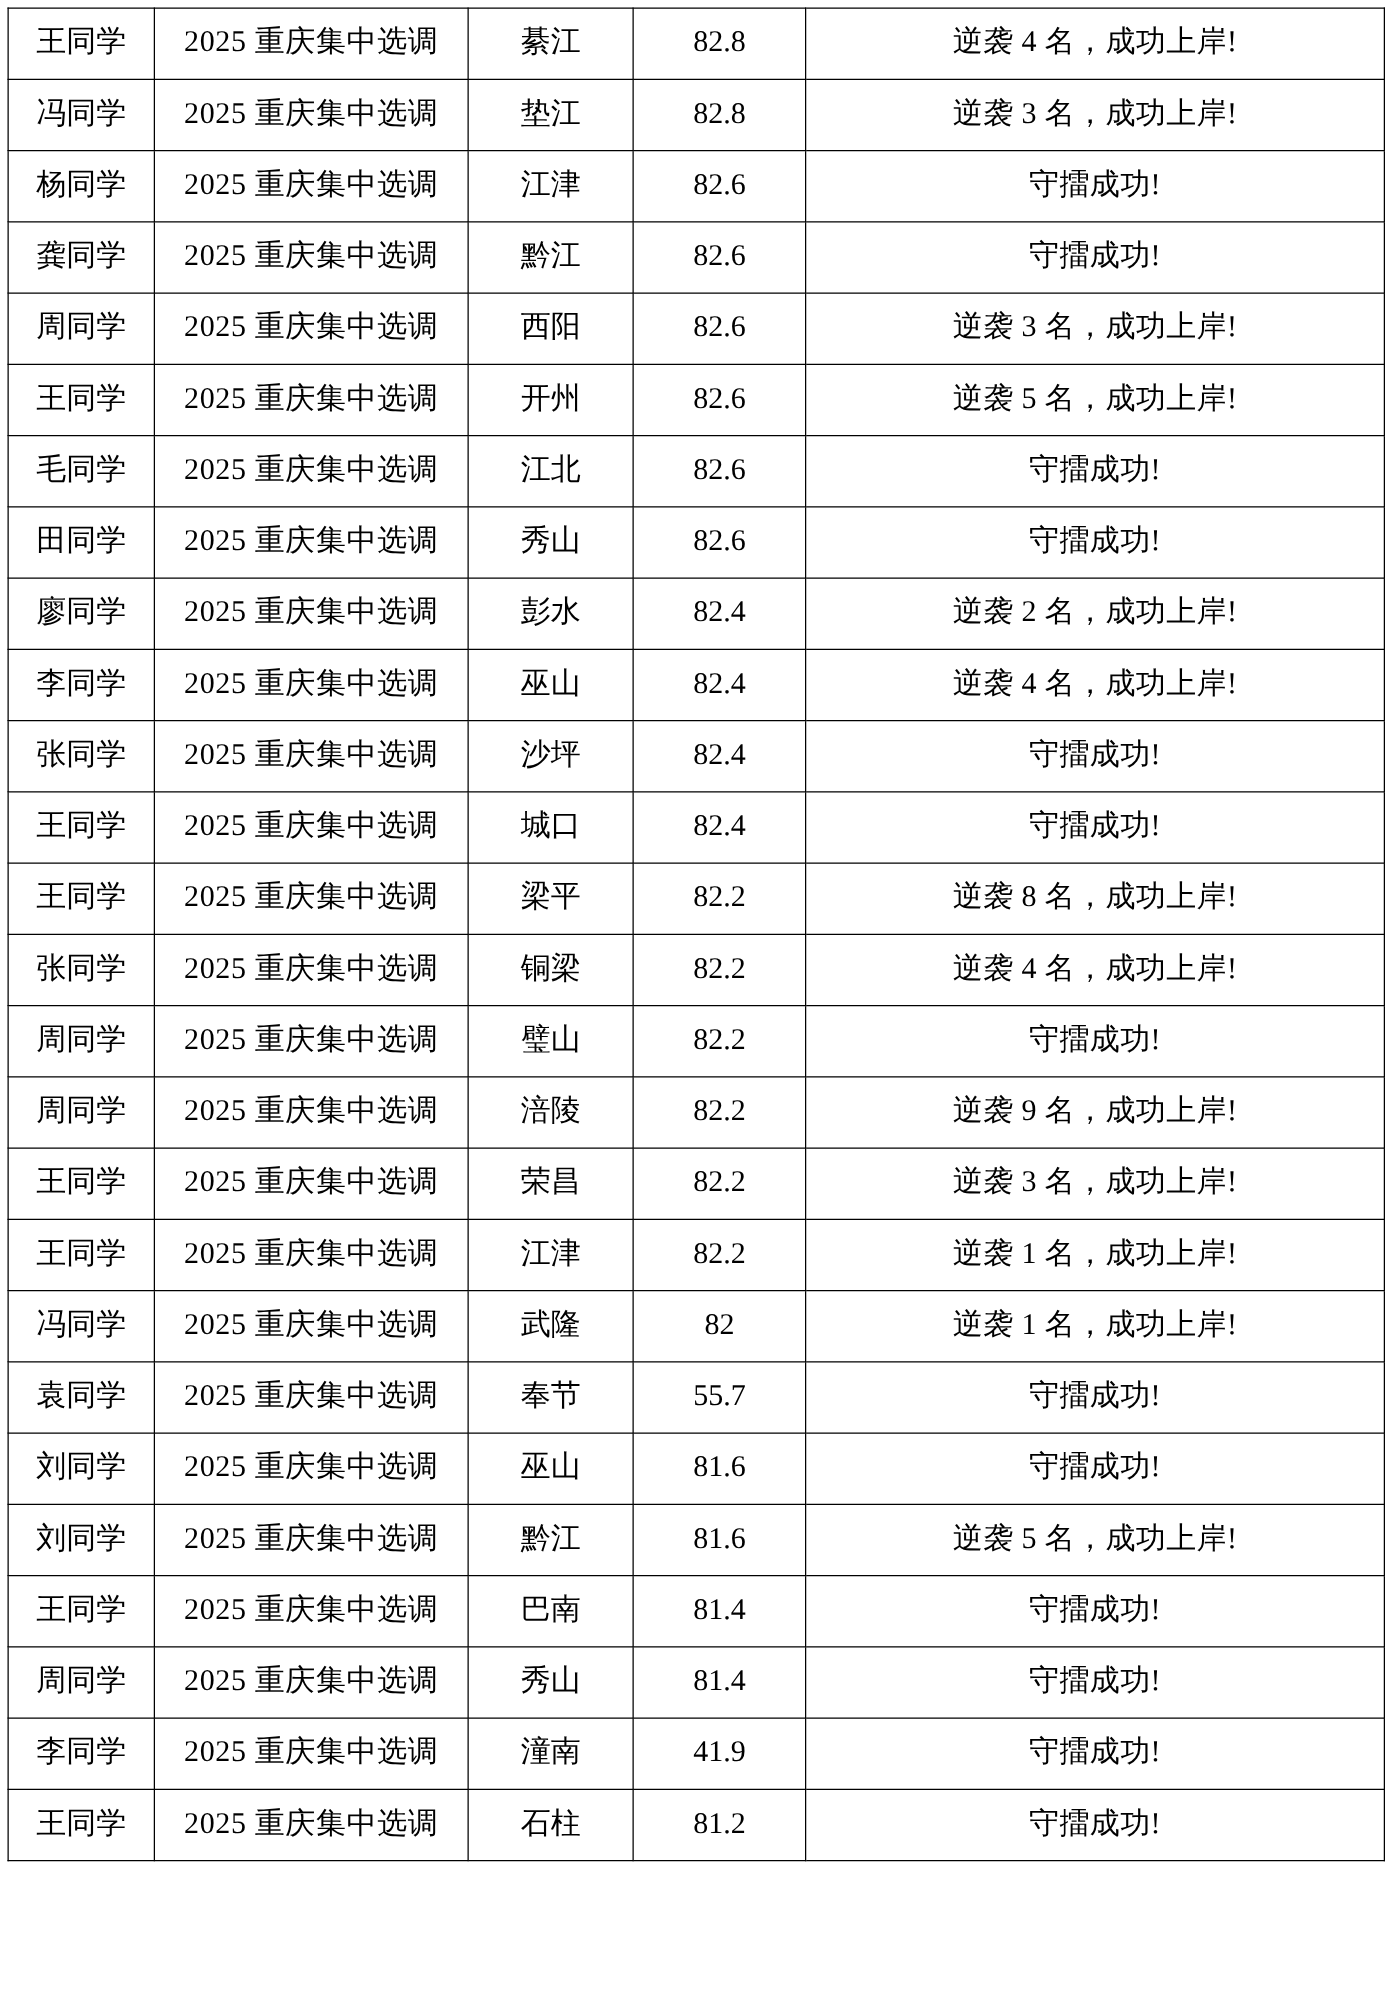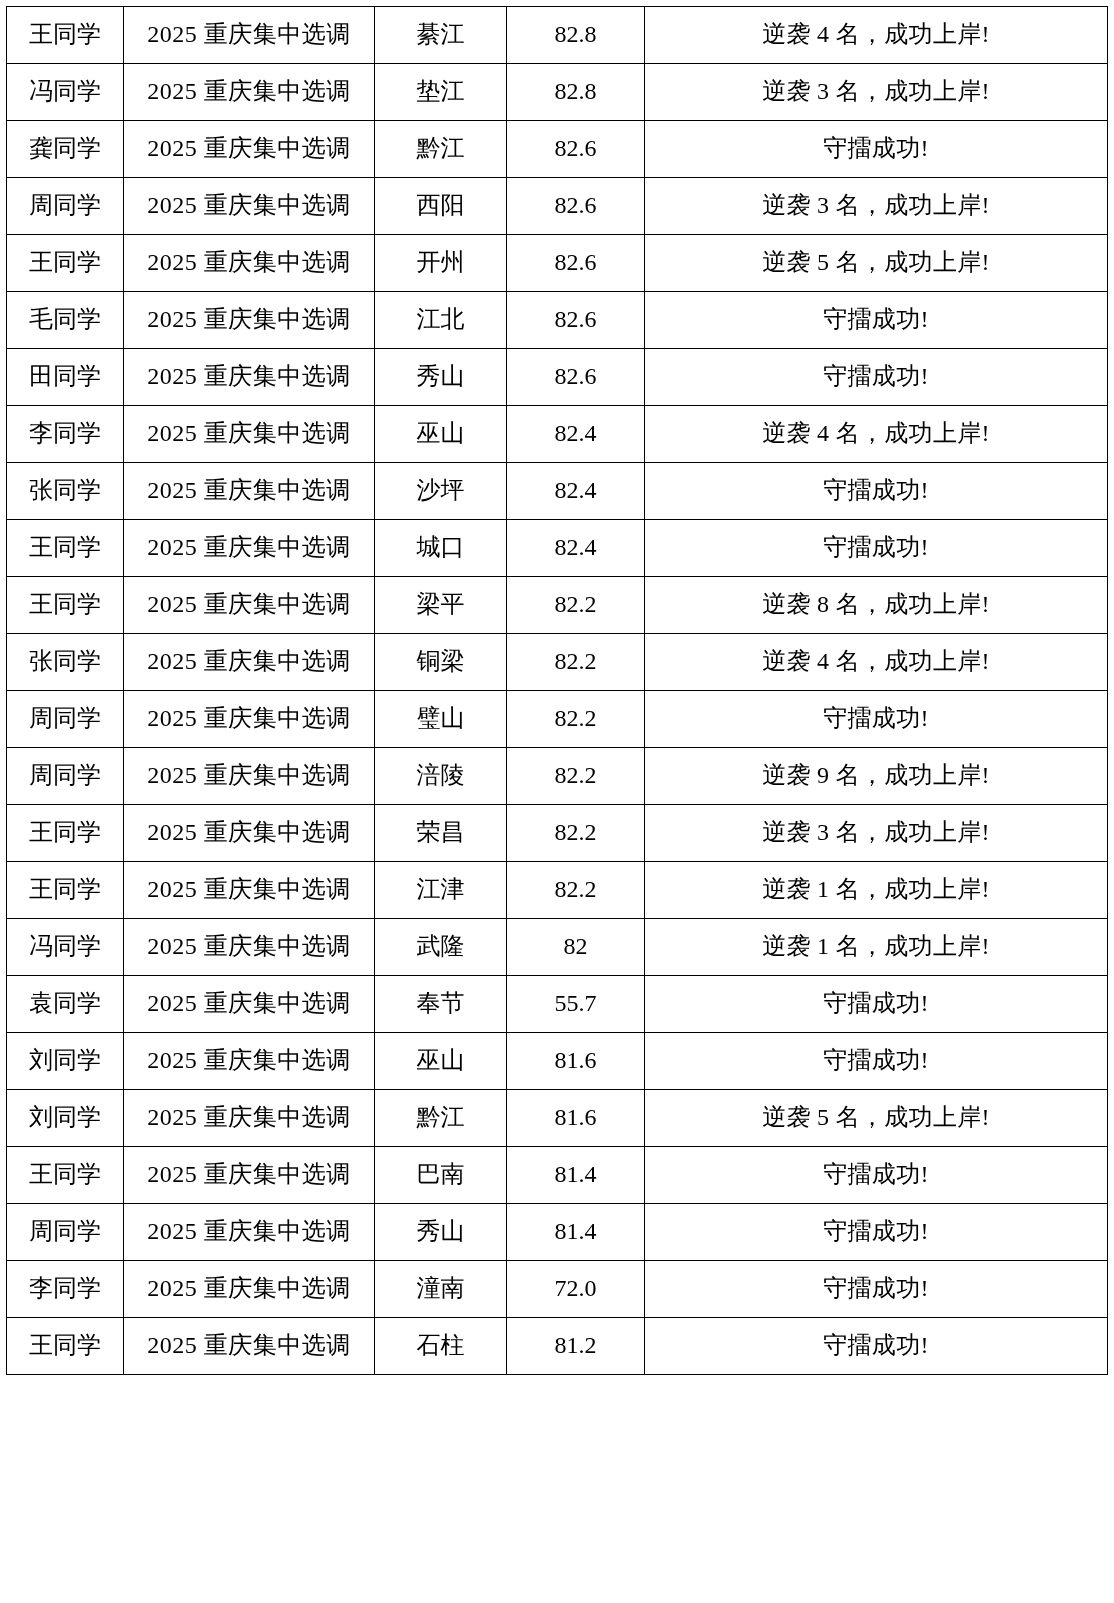--- a/index.html
+++ b/index.html
@@ -68,20 +68,27 @@
           <td class="result">逆袭 4 名，成功上岸!</td>
         </tr>
         <tr>
           <td class="name">冯同学</td>
           <td class="exam">2025 重庆集中选调</td>
           <td class="region">垫江</td>
           <td class="score">82.8</td>
           <td class="result">逆袭 3 名，成功上岸!</td>
         </tr>
         <tr>
+          <td class="name">杨同学</td>
+          <td class="exam">2025 重庆集中选调</td>
+          <td class="region">江津</td>
+          <td class="score">82.6</td>
+          <td class="result">守擂成功!</td>
+        </tr>
+        <tr>
           <td class="name">龚同学</td>
           <td class="exam">2025 重庆集中选调</td>
           <td class="region">黔江</td>
           <td class="score">82.6</td>
           <td class="result">守擂成功!</td>
         </tr>
         <tr>
           <td class="name">周同学</td>
           <td class="exam">2025 重庆集中选调</td>
           <td class="region">西阳</td>
@@ -101,20 +108,27 @@
           <td class="region">江北</td>
           <td class="score">82.6</td>
           <td class="result">守擂成功!</td>
         </tr>
         <tr>
           <td class="name">田同学</td>
           <td class="exam">2025 重庆集中选调</td>
           <td class="region">秀山</td>
           <td class="score">82.6</td>
           <td class="result">守擂成功!</td>
+        </tr>
+        <tr>
+          <td class="name">廖同学</td>
+          <td class="exam">2025 重庆集中选调</td>
+          <td class="region">彭水</td>
+          <td class="score">82.4</td>
+          <td class="result">逆袭 2 名，成功上岸!</td>
         </tr>
         <tr>
           <td class="name">李同学</td>
           <td class="exam">2025 重庆集中选调</td>
           <td class="region">巫山</td>
           <td class="score">82.4</td>
           <td class="result">逆袭 4 名，成功上岸!</td>
         </tr>
         <tr>
           <td class="name">张同学</td>
@@ -211,21 +225,21 @@
           <td class="name">周同学</td>
           <td class="exam">2025 重庆集中选调</td>
           <td class="region">秀山</td>
           <td class="score">81.4</td>
           <td class="result">守擂成功!</td>
         </tr>
         <tr>
           <td class="name">李同学</td>
           <td class="exam">2025 重庆集中选调</td>
           <td class="region">潼南</td>
-          <td class="score">72.0</td>
+          <td class="score">41.9</td>
           <td class="result">守擂成功!</td>
         </tr>
         <tr>
           <td class="name">王同学</td>
           <td class="exam">2025 重庆集中选调</td>
           <td class="region">石柱</td>
           <td class="score">81.2</td>
           <td class="result">守擂成功!</td>
         </tr>
       </tbody>

